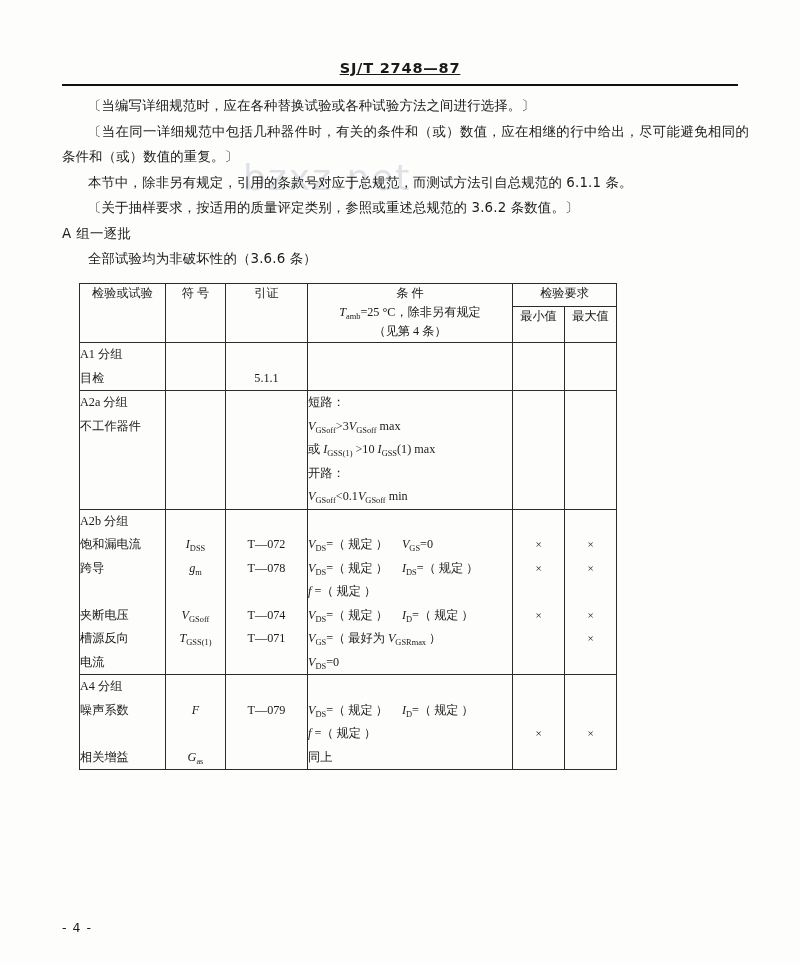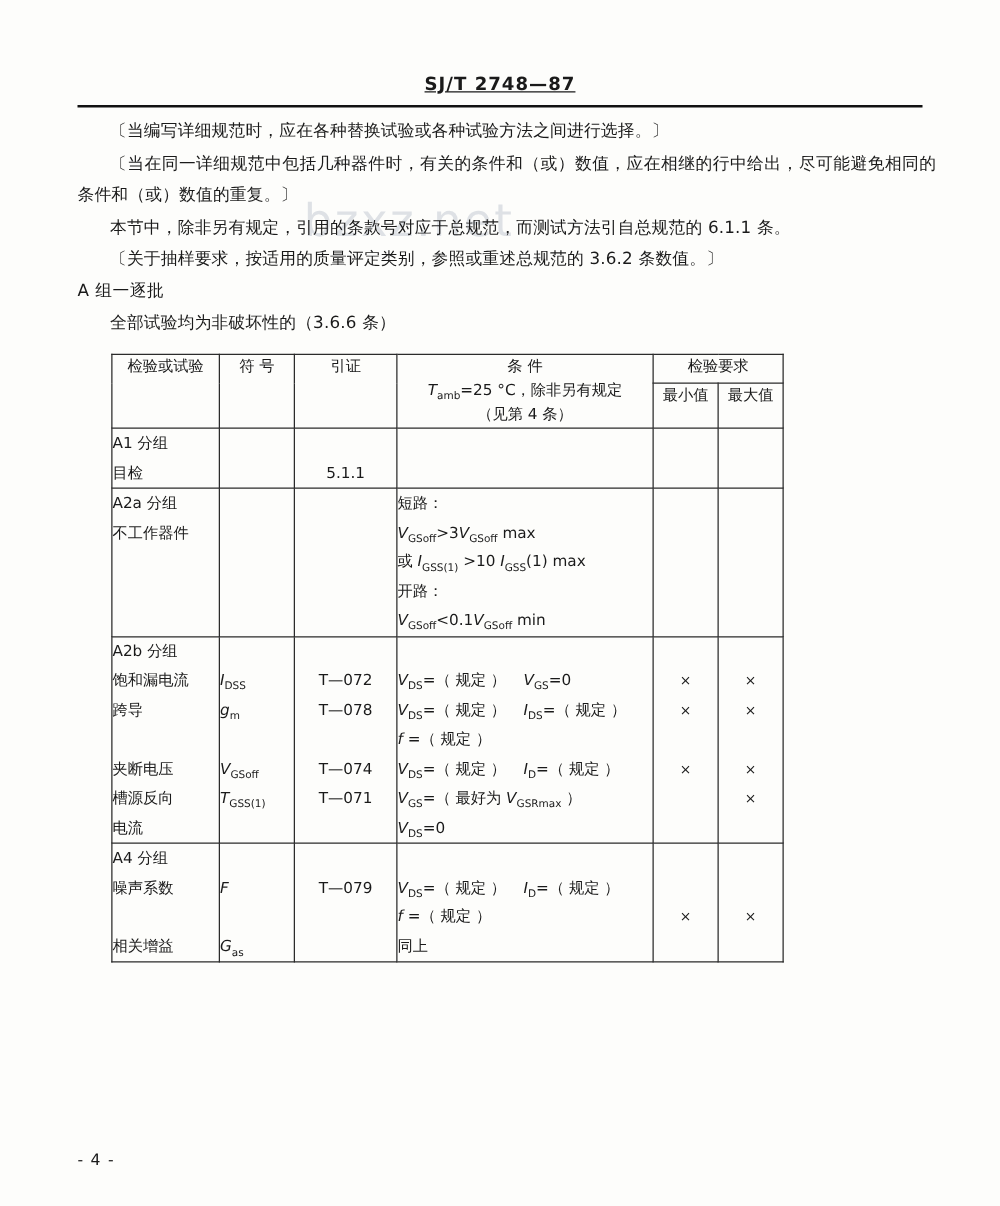--- a/index.html
+++ b/index.html
@@ -61,22 +61,23 @@
   }
   .center-head{
     margin:0;
     text-align:left;
     text-indent:0;
     letter-spacing:.4px;
   }
   
   .tbl-wrap{
     position:absolute;
-    left:89px;top:283px;
+    left:79px;top:283px;
     width:537px;
+    font-family:Liberation Serif, serif;
   }
   table.spec{
     border-collapse:collapse;
     width:537px;
     table-layout:fixed;
     font-size:12.2px;
     background:transparent;
   }
   table.spec td,table.spec th{
     border:1px solid #2b2b2b;
@@ -90,20 +91,21 @@
     vertical-align:middle;
     line-height:19px;
     padding:4px 2px;
   }
   .lbl{
     padding:3px 0 3px 5px;
     line-height:23.5px;
     white-space:nowrap;
   }
   .sym{
+    text-align:center;
     line-height:23.5px;
     padding:3px 0;
   }
   .ref{
     text-align:center;
     line-height:23.5px;
     padding:3px 0;
   }
   .cond{
     padding:3px 0 3px 7px;

